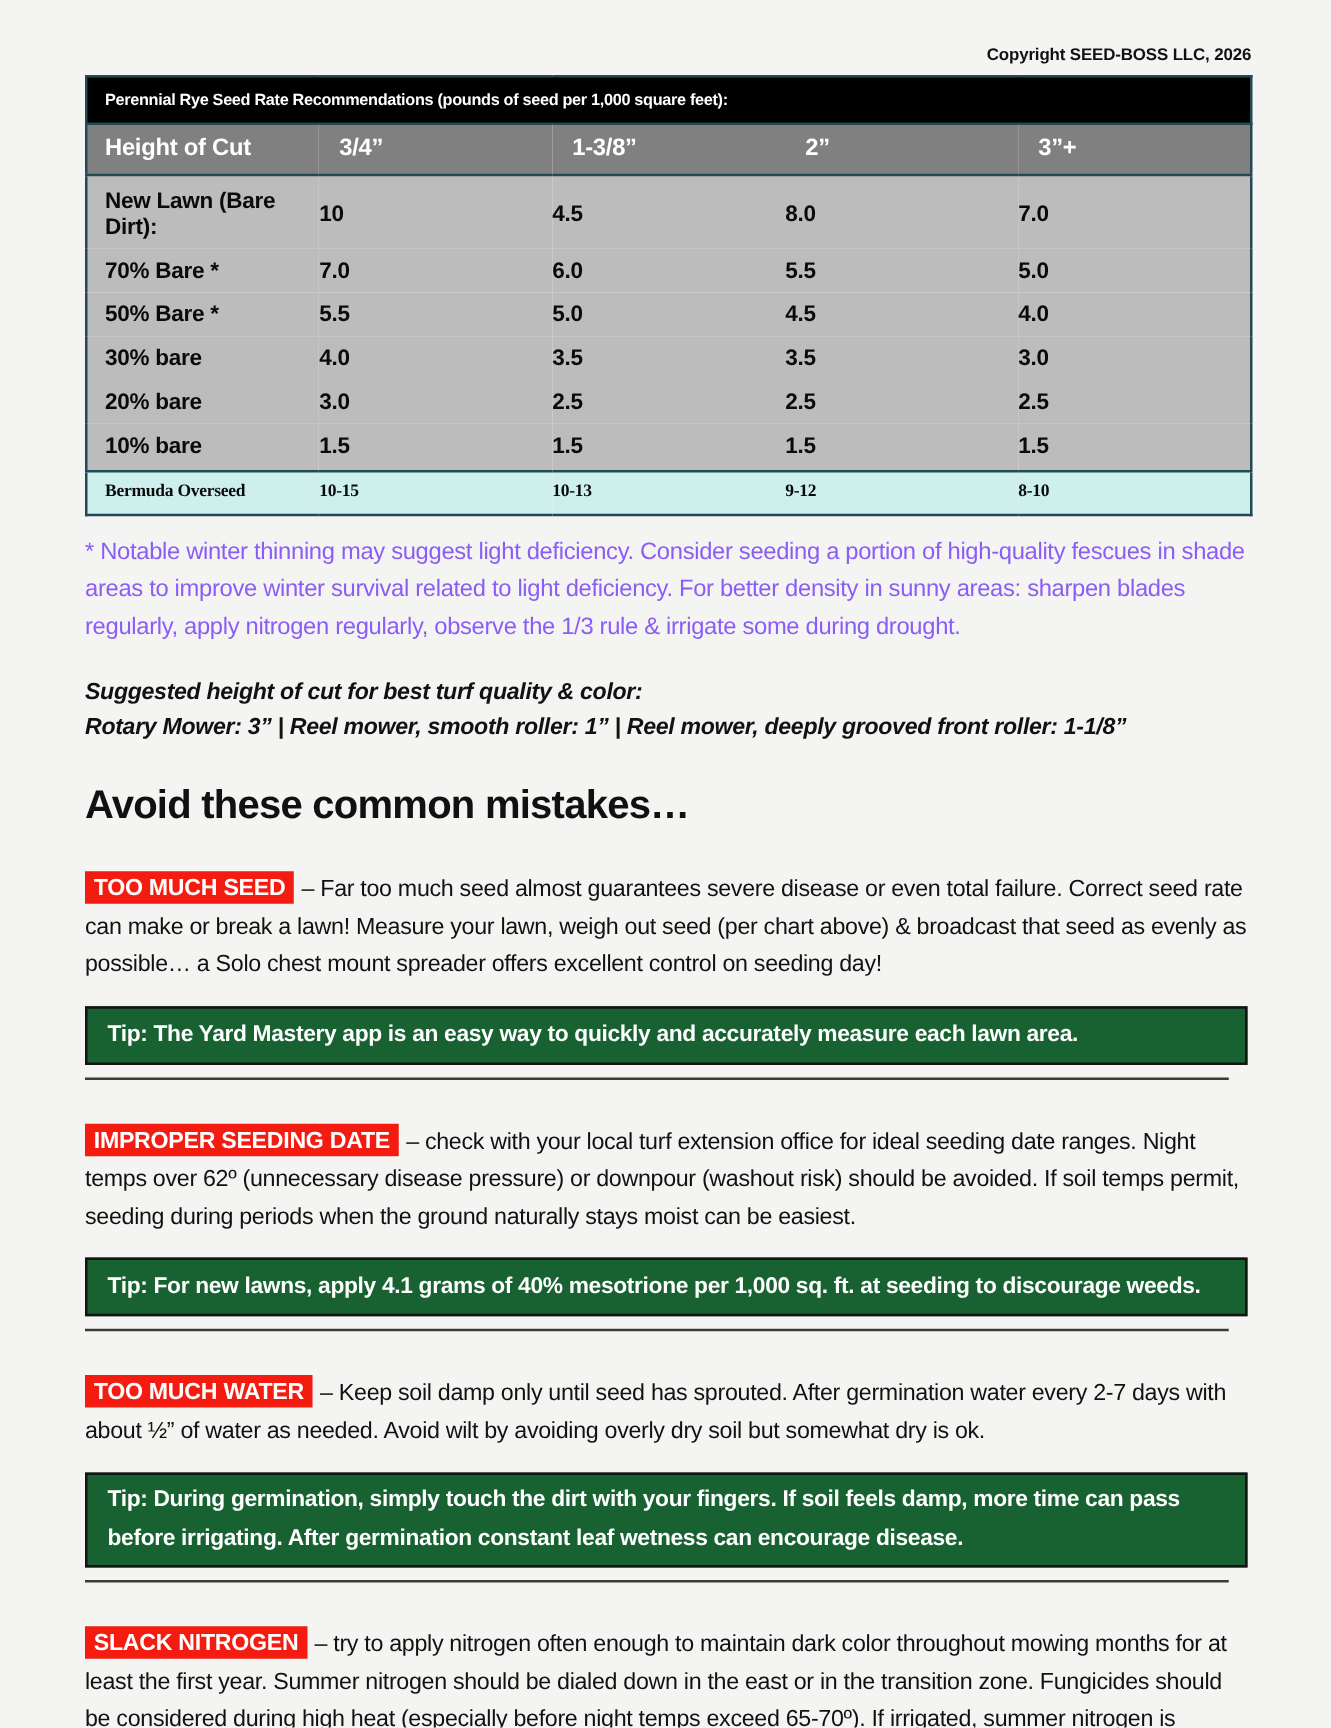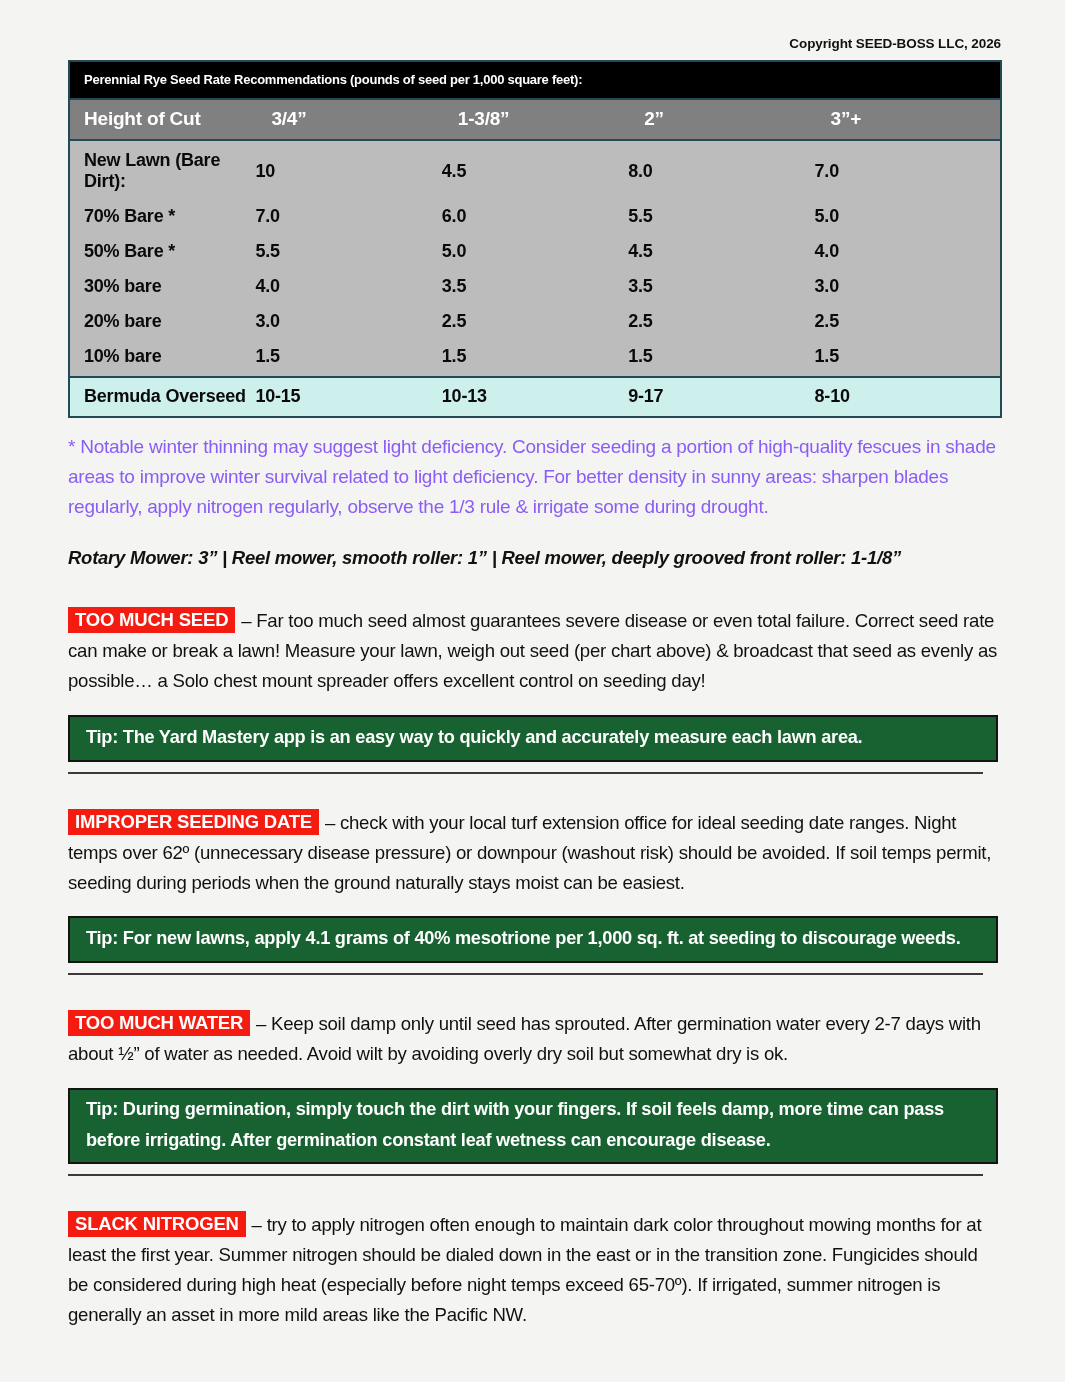--- a/index.html
+++ b/index.html
@@ -77,25 +77,26 @@
     font-size: 18px;
     font-weight: bold;
     letter-spacing: -0.2px;
     padding: 7px 0 7px 0;
   }
   .body-row.first td { padding-top: 9px; }
   .body-row.last td { padding-bottom: 9px; }
   .bermuda-row td {
     background: #cdf0ec;
     color: #0a0a0a;
-    font-size: 18px;
+    font-size: 14px;
     font-weight: bold;
     letter-spacing: -0.2px;
     padding: 8px 0 9px 0;
     border-top: 2px solid #214a55;
+    font-family: Liberation Serif, serif;
   }
   .c0 { padding-left: 14px !important; width: 300px; }
   .c1 { width: 125px; }
   .c2 { width: 127px; }
   .c3 { width: 125px; }
   .c4 { width: 257px; }
 
   
   .note {
     margin: 14px 0 0 0;
@@ -232,32 +233,34 @@
         <td class="c1">1.5</td>
         <td class="c2">1.5</td>
         <td class="c3">1.5</td>
         <td class="c4">1.5</td>
       </tr>
 
       <tr class="bermuda-row">
         <td class="c0">Bermuda Overseed</td>
         <td class="c1">10-15</td>
         <td class="c2">10-13</td>
-        <td class="c3">9-17</td>
+        <td class="c3">9-12</td>
         <td class="c4">8-10</td>
       </tr>
     </tbody>
       </table>
 
     <p class="note">* Notable winter thinning may suggest light deficiency.  Consider seeding a portion of high-quality fescues in shade areas to improve winter survival related to light deficiency.  For better density in sunny areas: sharpen blades regularly, apply nitrogen regularly, observe the 1/3 rule &amp; irrigate some during drought.</p>
 
     <div class="italic-block">
+      <div>Suggested height of cut for best turf quality &amp; color:</div>
       <div>Rotary Mower: 3” | Reel mower, smooth roller: 1” | Reel mower, deeply grooved front roller: 1-1/8”</div>
     </div>
 
+    <h1 class="section-title">Avoid these common mistakes…</h1>
 
     <p class="mistake">
       <span class="tag">TOO MUCH SEED</span><span> – Far too much seed almost guarantees severe disease or even total failure.  Correct seed rate can make or break a lawn!  Measure your lawn, weigh out seed (per chart above) &amp; broadcast that seed as evenly as possible… a Solo chest mount spreader offers excellent control on seeding day!</span>
     </p>
     <div class="tip">Tip: The Yard Mastery app is an easy way to quickly and accurately measure each lawn area.</div>
     <div class="divider"></div>
 
     <p class="mistake">
       <span class="tag">IMPROPER SEEDING DATE</span><span> – check with your local turf extension office for ideal seeding date ranges. Night temps over 62º (unnecessary disease pressure) or downpour (washout risk) should be avoided. If soil temps permit, seeding during periods when the ground naturally stays moist can be easiest.</span>
     </p>

